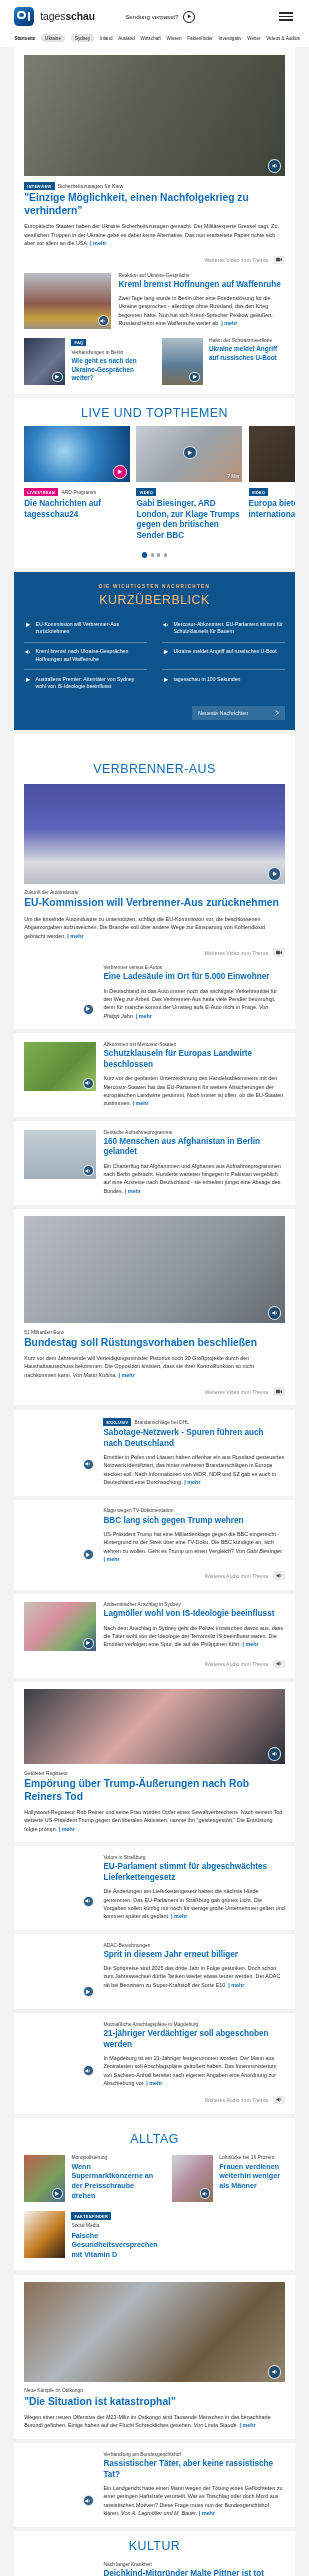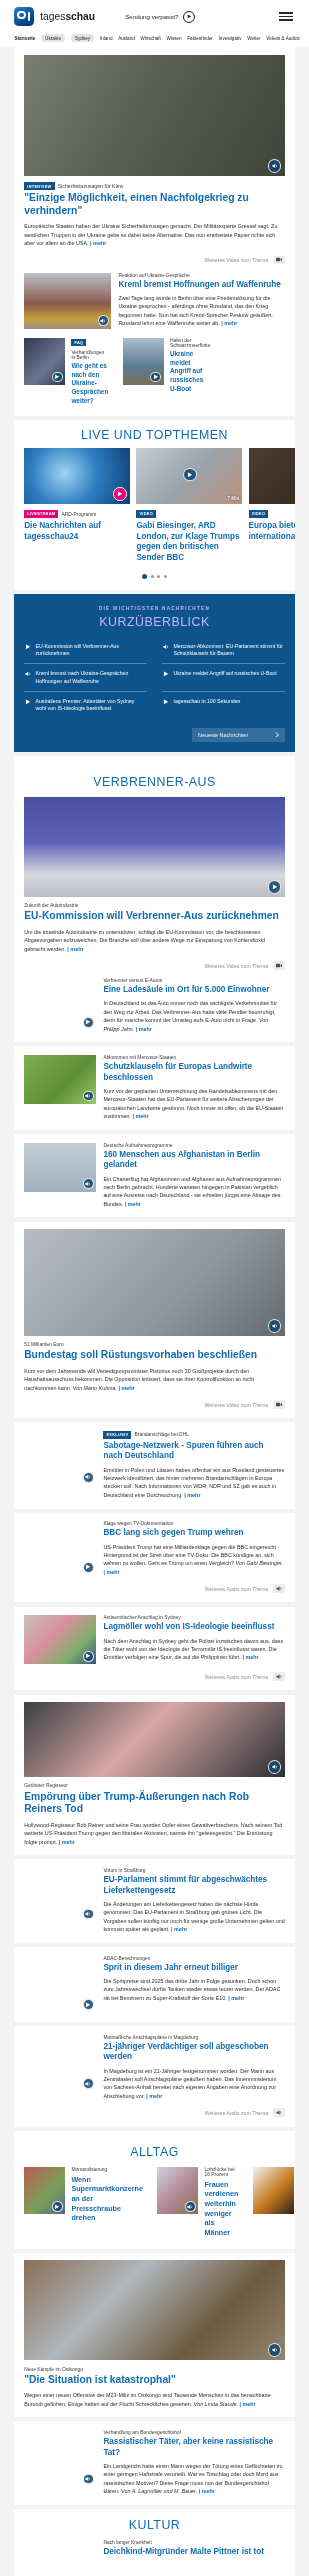--- a/index.html
+++ b/index.html
@@ -38,23 +38,23 @@
 .body{font-size:5.4px;line-height:1.55;color:#2e2e2e}
 .author{font-style:italic}
 .mehr{color:#0f6cb4;font-weight:700;white-space:nowrap}
 .badge{display:inline-block;background:#0d548c;color:#fff;font-size:3.9px;font-weight:700;letter-spacing:0.3px;padding:1.3px 3.1px;margin-right:3.1px;vertical-align:0.8px}
 .badge.pink{background:#e5007d}
 .media-note{display:flex;justify-content:flex-end;align-items:center;gap:4.6px;margin-top:8.2px;font-size:5.2px;color:#8f8f8f}
 .chip{width:12px;height:8.8px;background:#ececec;border-radius:1px;display:flex;align-items:center;justify-content:center;border:none;cursor:pointer}
 .chip svg{width:6.2px;height:5.2px;fill:#4a4a4a}
 .sec-kicker{text-align:center;font-size:4.6px;font-weight:700;letter-spacing:1.3px;color:#5a5a5a;margin:3.1px 0 3.6px}
 .sec-title{text-align:center;font-size:12.4px;letter-spacing:0.5px;color:#0f6cb4;font-weight:400;margin-bottom:8.2px}
-.bluecard .sec-kicker,.bluecard .sec-title{color:#c4b5fd}
+.bluecard .sec-kicker,.bluecard .sec-title{color:#fdba74}
 .t-side{display:flex;gap:7.2px;margin-top:8.2px}
-.pair{display:grid;grid-template-columns:1fr 1fr 1fr 1fr;column-gap:14.4px;row-gap:9.3px;margin-top:9.3px}
+.pair{display:grid;grid-template-columns:1fr 1fr;column-gap:14.4px;row-gap:9.3px;margin-top:9.3px}
 .mini{display:flex;gap:6.2px}
 .dots{display:flex;align-items:center;justify-content:center;gap:3.6px;padding:7.2px 0 1px}
 .dot{width:3.1px;height:3.1px;border-radius:50%;background:#9e9e9e;border:none;cursor:pointer}
 .dot.on{width:5.2px;height:5.2px;background:#0d548c}
 .btn{display:flex;align-items:center;justify-content:space-between;gap:4.1px;background:#e9e9e9;color:#333;font-size:5.4px;padding:4.1px 6.2px;width:93px;margin:9.3px 0 0 auto;border:none;cursor:pointer}
 .btn svg{width:4.1px;height:5.7px;stroke:#444;fill:none;stroke-width:2;flex:0 0 auto}
 .bluecard .btn{background:rgba(255,255,255,.16);color:#e8f1f8}
 .bluecard .btn svg{stroke:#e8f1f8}
 .live-grid{display:grid;grid-template-columns:106px 106px 106px;column-gap:6.2px}
 .live-thumb{position:relative;height:56px;display:block}
@@ -260,21 +260,21 @@
   </div>
   <button class="btn">
       <span>Neueste Nachrichten</span>
       <svg viewBox="0 0 8 12">
         <path d="M1 1l6 5-6 5"></path>
       </svg>
     </button>
 </section>
 
 <section class="card">
-  <h2 class="sec-title" style="margin-top:11px">VERBRENNER-AUS</h2>
+  <h2 class="sec-title" style="margin-top:20px">VERBRENNER-AUS</h2>
   <a class="img h195" style="background:linear-gradient(180deg,#4a4fa0 0%,#5d63b8 45%,#d8dade 78%,#b9bcc4 100%)">
       <span class="mbtn">
         <svg viewBox="0 0 12 12">
           <path d="M2 1l9 5-9 5z"></path>
         </svg>
       </span>
     </a>
   <div class="kicker" style="margin-top:6.2px">Zukunft der Autoindustrie</div>
   <h2 class="title-lg"><a>EU-Kommission will Verbrenner-Aus zurücknehmen</a></h2>
   <p class="body"><span>Um die kriselnde Autoindustrie zu unterstützen, schlägt die EU-Kommission vor, die beschlossenen Abgasvorgaben aufzuweichen. Die Branche soll über andere Wege zur Einsparung von Kohlendioxid gebracht werden.</span> <a class="mehr">| mehr</a></p>

